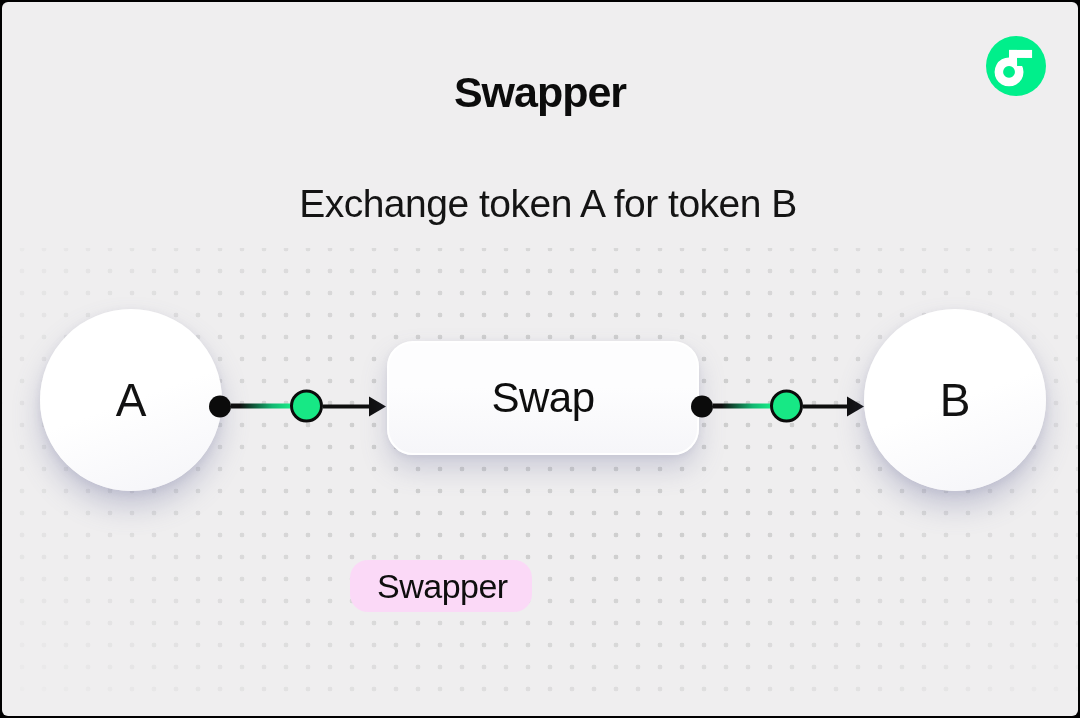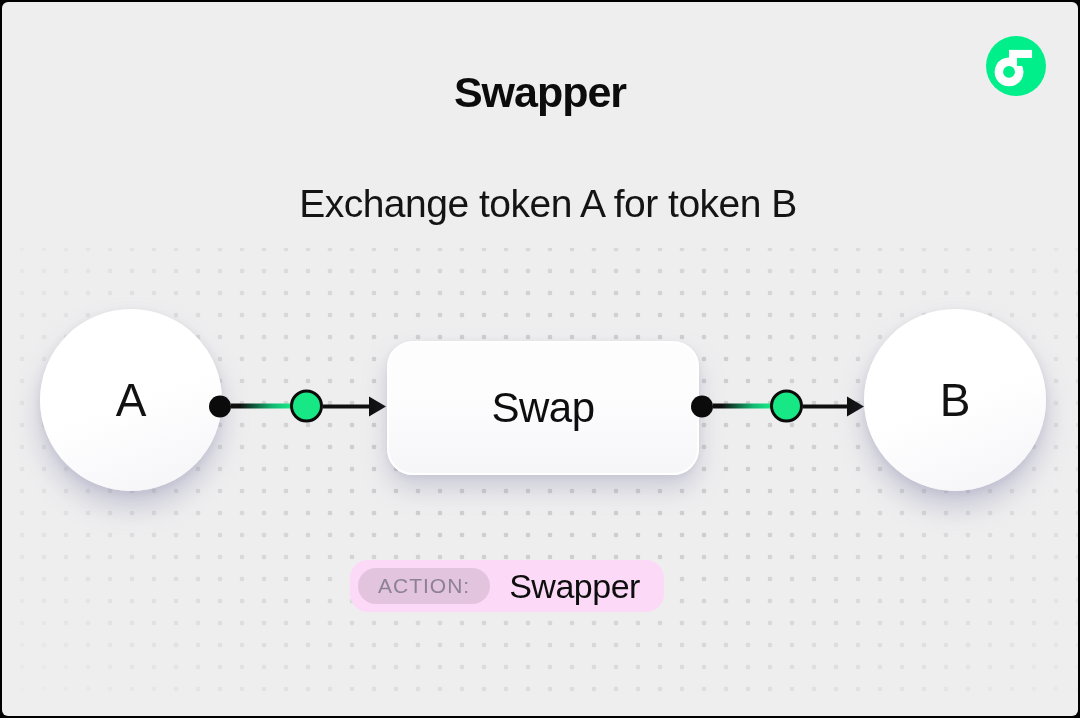--- a/index.html
+++ b/index.html
@@ -22,21 +22,21 @@
     mask-image:radial-gradient(ellipse 72% 92% at 53% 42%,#000 28%,transparent 96%);}
 
   .node{position:absolute;width:182px;height:182px;border-radius:50%;
     background:linear-gradient(160deg,#ffffff 50%,#f4f4f8);
     box-shadow:0 16px 28px rgba(104,106,152,0.30),0 3px 8px rgba(104,106,152,0.12);
     display:flex;align-items:center;justify-content:center;
     font-size:46px;color:#121212;}
   .node-a{left:38px;top:307px;}
   .node-b{left:862px;top:307px;}
 
-  .swap-box{position:absolute;left:385px;top:339px;width:312px;height:134px;
+  .swap-box{position:absolute;left:385px;top:339px;width:312px;height:114px;
     border-radius:26px;background:linear-gradient(180deg,#fdfdfe 40%,#f6f6f9);
     border:2px solid #fff;box-sizing:border-box;
     box-shadow:0 14px 26px rgba(104,106,152,0.25),0 2px 6px rgba(104,106,152,0.10);
     display:flex;align-items:center;justify-content:center;
     font-size:42px;letter-spacing:-0.5px;color:#0e0e0e;}
 
   .connector{position:absolute;top:404px;display:flex;align-items:center;transform:translateY(-50%);}
   .connector-left{left:207px;}
   .connector-right{left:689px;}
   .cdot{width:22px;height:22px;border-radius:50%;background:#0b0b0b;flex:none;}
@@ -97,18 +97,17 @@
       <span class="cport"></span>
       <span class="cline" style="width:44px"></span>
       <span class="carrow"></span>
     </div>
 
     <div class="node node-b">
       <span>B</span>
     </div>
 
     <div class="badge">
-      <span class="badge-label">ACTION:</span>
       <span class="badge-value">Swapper</span>
     </div>
 
   </div>
 </div>
 
 </body></html>

